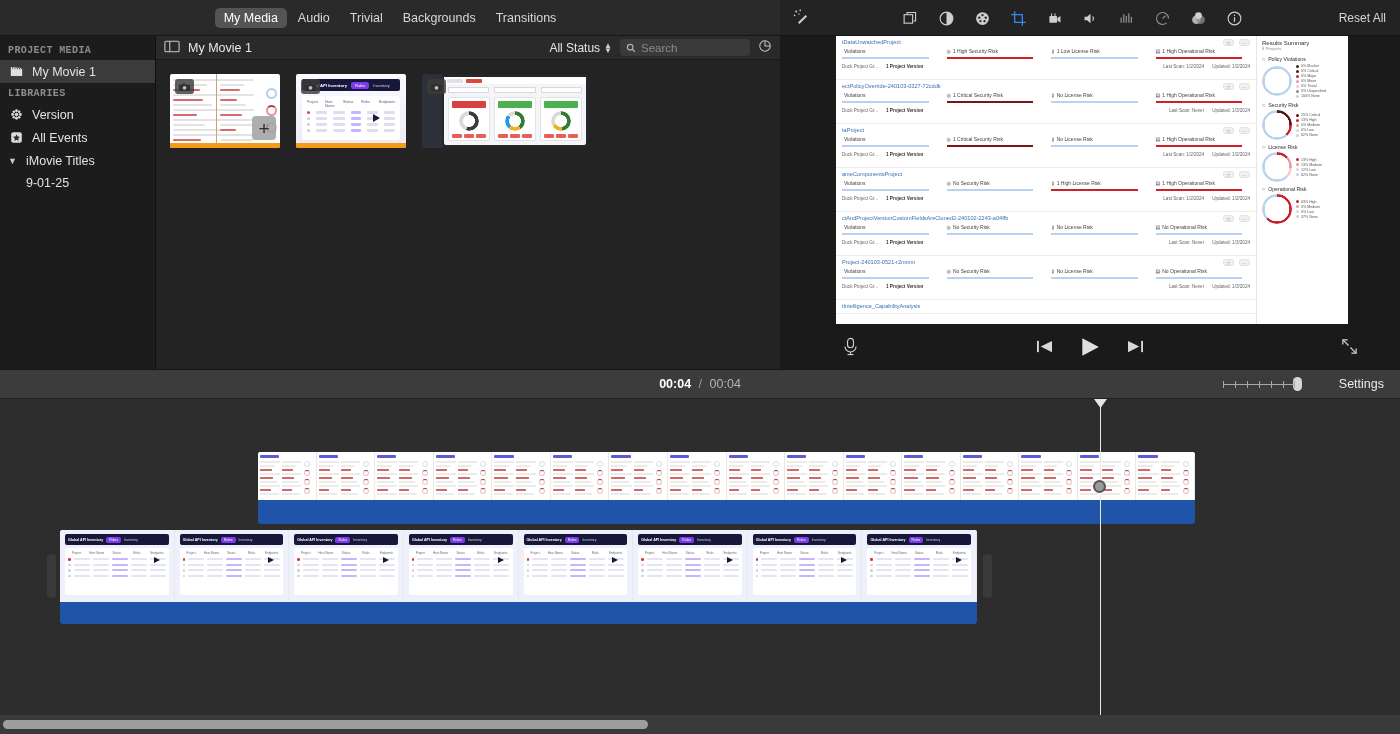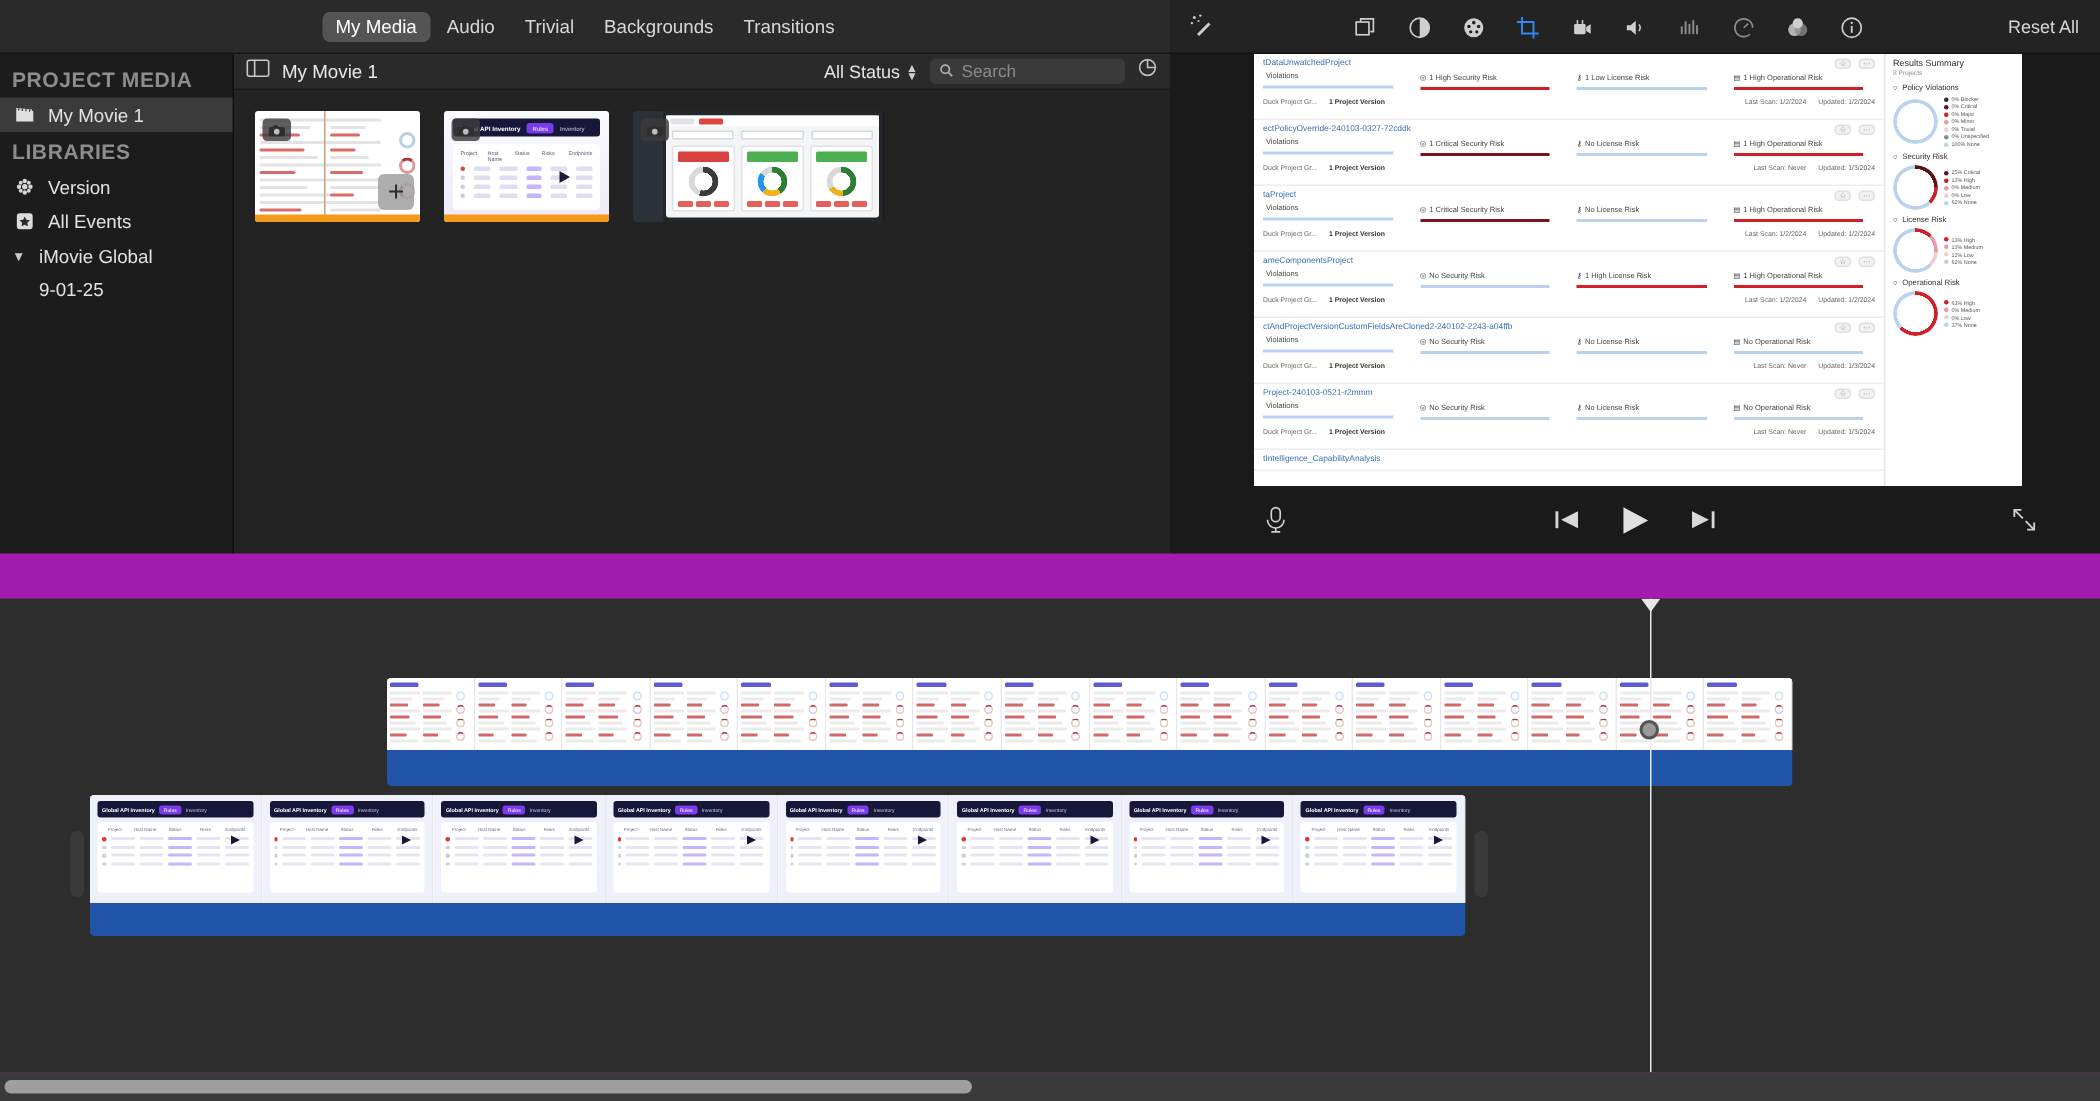--- a/index.html
+++ b/index.html
@@ -3,21 +3,21 @@
 <meta charset="utf-8">
 <style>
   * { box-sizing: border-box; margin: 0; padding: 0; }
   html, body {
     width: 1400px; height: 734px;
     background: #1e1e1e;
     font-family: "Liberation Sans", sans-serif;
     overflow: hidden;
     -webkit-font-smoothing: antialiased;
   }
-  .app { position: relative; width: 1400px; height: 734px; background: #a21caf; }
+  .app { position: relative; width: 1400px; height: 734px; background: #e5e5e5; }
 
   
   .topbar {
     position: absolute; left: 0; top: 0; width: 780px; height: 36px;
     background: #2a2a2a; display: flex; align-items: center; justify-content: center;
     border-bottom: 1px solid #151515;
   }
   .tabs { display: flex; align-items: center; gap: 2px; }
   .tab {
     font-size: 12.5px; color: #d8d8d8; padding: 3px 9px; border-radius: 5px;
@@ -37,22 +37,22 @@
   .reset-all {
     position: absolute; right: 14px; top: 11px; font-size: 12px; color: #d6d6d6;
   }
 
   
   .sidebar {
     position: absolute; left: 0; top: 36px; width: 156px; height: 333px;
     background: #1c1c1c; border-right: 1px solid #0f0f0f; padding-top: 4px;
   }
   .sb-head {
-    font-size: 14px; letter-spacing: .4px; color: #8d8d8d; font-weight: 700;
-    padding: 5px 8px 4px 8px; text-transform: uppercase;
+    font-size: 10px; letter-spacing: .4px; color: #8d8d8d; font-weight: 700;
+    padding: 5px 8px 4px 8px; text-transform: uppercase; font-family: Liberation Mono, monospace;
   }
   .sb-item {
     display: flex; align-items: center; gap: 8px; height: 23px;
     padding: 0 8px; font-size: 12.5px; color: #e2e2e2;
   }
   .sb-item.selected { background: #3b3b3b; }
   .sb-icon { width: 16px; display: flex; align-items: center; justify-content: center; color: #d9d9d9; }
   .sb-sub { padding-left: 26px; font-size: 12.5px; color: #e2e2e2; height: 22px; display: flex; align-items: center; }
   .disclosure { width: 10px; color: #c9c9c9; font-size: 9px; display: inline-block; }
 
@@ -407,21 +407,21 @@
       <span class="sb-icon">
         <svg viewBox="0 0 16 16" width="13" height="13">
           <rect x="1.5" y="1.5" width="13" height="13" rx="2.5" fill="#dcdcdc"></rect>
           <path d="M8 4l1.3 2.7 3 .4-2.2 2.1.5 3L8 10.8 5.4 12.2l.5-3-2.2-2.1 3-.4z" fill="#2a2a2a"></path>
           </svg>
       </span>
       <span>All Events</span>
     </div>
     <div class="sb-item">
       <span class="disclosure">▼</span>
-      <span>iMovie Global</span>
+      <span>iMovie Titles</span>
     </div>
     <div class="sb-sub">9-01-25</div>
   </div>
 
   <div class="browser">
     <div class="browser-head">
       <span>
         <svg viewBox="0 0 18 14" width="16" height="13" fill="none" stroke="#c9c9c9" stroke-width="1.2">
           <rect x="1" y="1" width="16" height="12" rx="1.5"></rect>
             <path d="M6.5 1v12"></path>
@@ -905,20 +905,40 @@
         <svg viewBox="0 0 18 18" width="17" height="17" fill="none" stroke="#cfcfcf" stroke-width="1.3">
           <path d="M7 2H2v5"></path>
             <path d="M2 2l6 6"></path>
             <path d="M11 16h5v-5"></path>
             <path d="M16 16l-6-6"></path>
           </svg>
       </div>
     </div>
   </div>
 
+  <div class="tl-toolbar">
+    <div class="timecode">
+      <span class="cur">00:04</span>
+      <span class="sep">/</span>
+      <span class="tot">00:04</span>
+    </div>
+    <div class="zoomslider">
+      <div class="zs-track">
+        <div class="zs-tick" style="left:0"></div>
+          <div class="zs-tick" style="left:12px"></div>
+        <div class="zs-tick" style="left:24px"></div>
+          <div class="zs-tick" style="left:36px"></div>
+        <div class="zs-tick" style="left:48px"></div>
+          <div class="zs-tick" style="left:60px"></div>
+        <div class="zs-tick" style="left:71px"></div>
+      </div>
+      <div class="zs-knob"></div>
+    </div>
+    <div class="settings-btn">Settings</div>
+  </div>
 
   <div class="timeline">
 
     <div class="clip" style="left:258px; top:53px; width:937px; height:72px;">
       <div class="filmstrip" id="fsA" style="height:48px;">
           <div class="fs-cell" style="width: 58.5625px;">
             <div class="fa">
               <div class="fa-head"></div>
               <div class="fa-cols">
                 <div class="fa-col">

